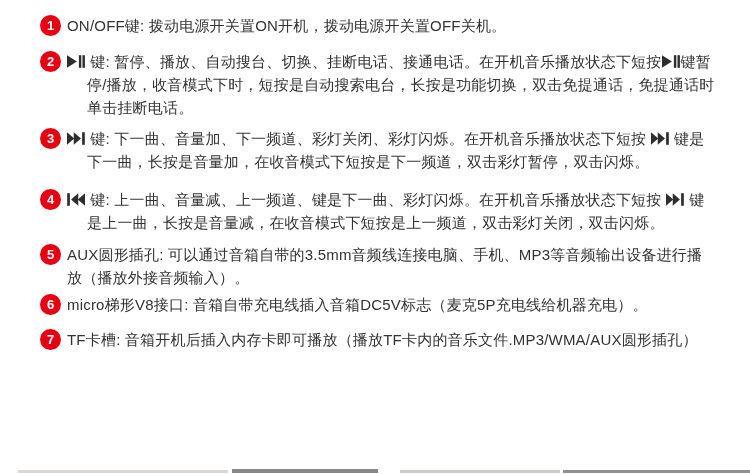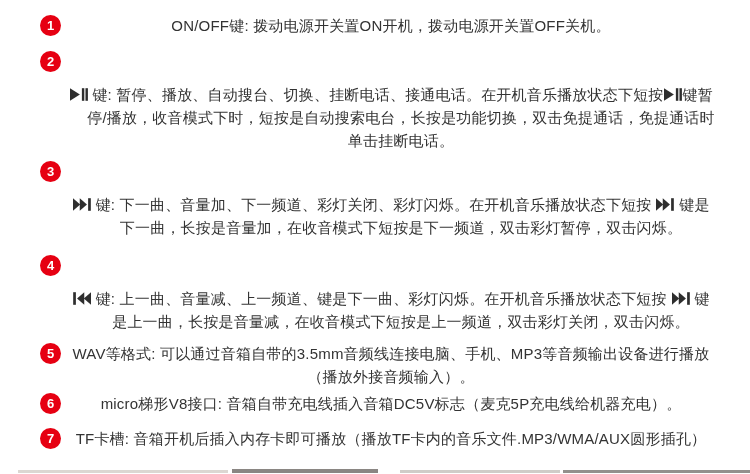--- a/index.html
+++ b/index.html
@@ -24,28 +24,28 @@
   .item:nth-child(7){ margin-bottom:0; }
   .badge {
     flex:0 0 auto;
     width:21px; height:21px;
     margin:1px 6px 0 0;
     background:#e60012;
     border-radius:50%;
     display:flex; align-items:center; justify-content:center;
     color:#ffffff; font-size:13px; font-weight:bold; line-height:1;
   }
-  .body { width:648px;text-align:center; }
+  .body { width:648px; }
   .text {
     font-size:15px;
     line-height:23px;
     color:#333333;
     letter-spacing:0.2px;
   }
-  .text.hang { padding-left:20px; text-indent:-20px;margin-top:33px; }
+  .text.hang { padding-left:20px; text-indent:-20px; }
   .icon { display:inline-block; width:19px; text-indent:0; }
   .icon svg { width:18px; height:13px; vertical-align:-1px; }
   .icon svg * { fill:#2e2e2e; }
   .tips { width:676px; margin-top:21px; }
   .tips p { font-size:15px; line-height:23px; color:#333333; letter-spacing:0.2px; }
   .strip { position:absolute; }
 </style>
 </head>
 <body>
 
@@ -105,21 +105,21 @@
                 <path d="M7.5 0 L15.5 7 L7.5 14 Z"></path>
                 <rect x="16.8" y="0" width="3" height="14"></rect>
               </svg></span><span> 键是上一曲，长按是音量减，在收音模式下短按是上一频道，双击彩灯关闭，双击闪烁。</span></p>
         </div>
       </li>
       <li class="item">
         <span class="badge">
           <span>5</span>
         </span>
         <div class="body">
-          <p class="text"><span>WAV等格式: 可以通过音箱自带的3.5mm音频线连接电脑、手机、MP3等音频输出设备进行播放（播放外接音频输入）。</span></p>
+          <p class="text"><span>AUX圆形插孔: 可以通过音箱自带的3.5mm音频线连接电脑、手机、MP3等音频输出设备进行播放（播放外接音频输入）。</span></p>
         </div>
       </li>
       <li class="item">
         <span class="badge">
           <span>6</span>
         </span>
         <div class="body">
           <p class="text"><span>micro梯形V8接口: 音箱自带充电线插入音箱DC5V标志（麦克5P充电线给机器充电）。</span></p>
         </div>
       </li>

